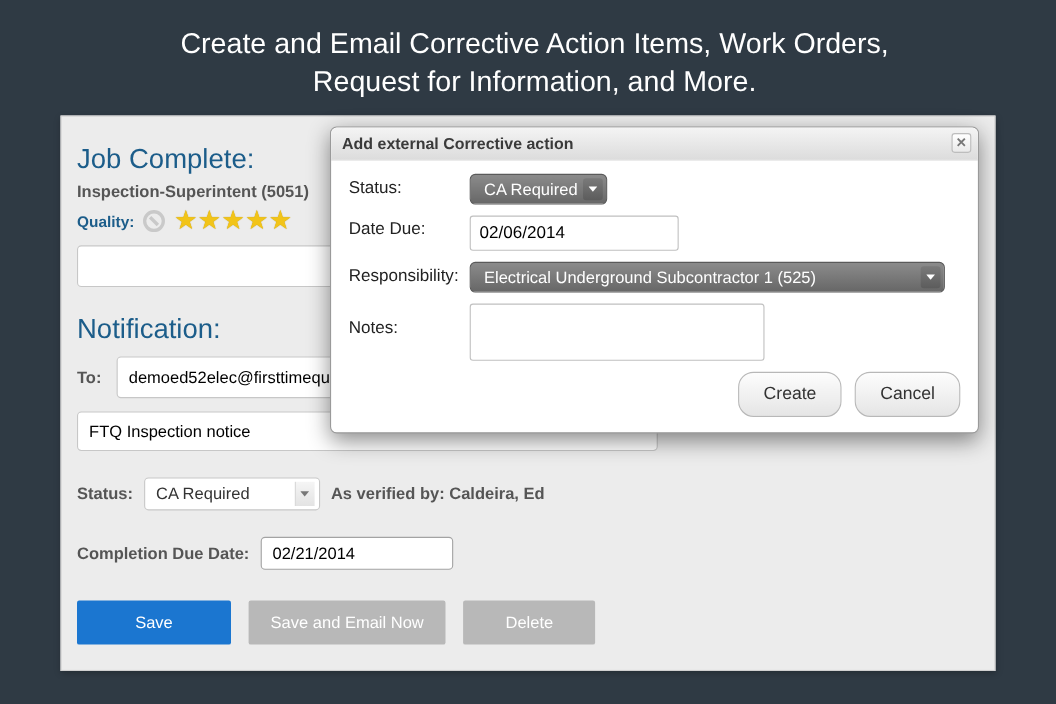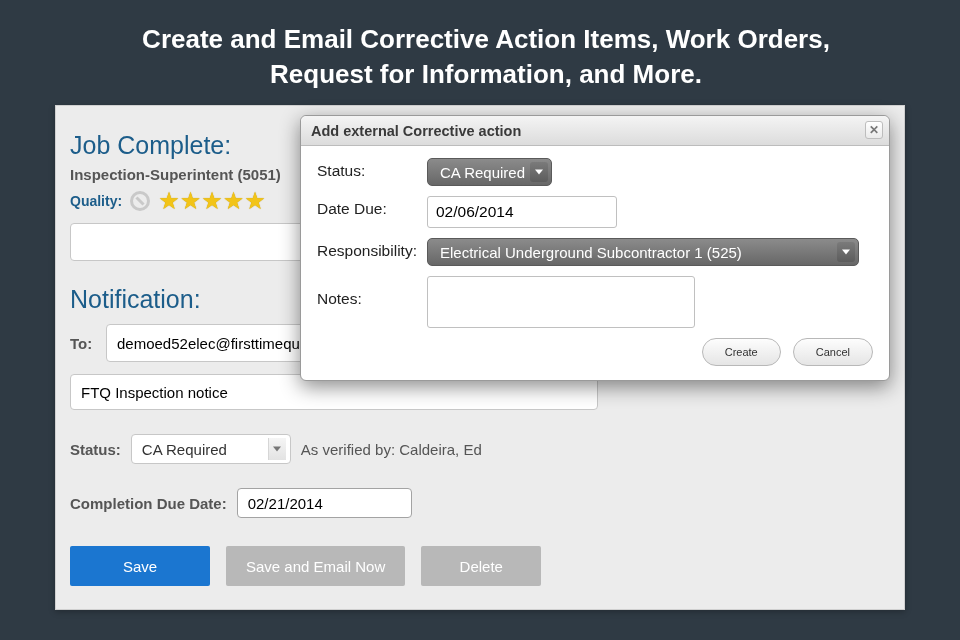--- a/index.html
+++ b/index.html
@@ -8,21 +8,21 @@
     background: #2f3a44;
     font-family: Arial, Helvetica, sans-serif;
     font-size: 15px;
     color: #333;
     position: relative;
   }
   .banner {
     color: #fff;
     text-align: center;
     font-size: 26px;
-    font-weight: 700;
+    font-weight: 400;
     padding: 22px 48px 18px 60px;
     line-height: 1.35;
   }
   .page {
     position: absolute;
     left: 55px;
     top: 105px;
     width: 850px;
     height: 505px;
     background: #ececec;
@@ -85,21 +85,21 @@
     position: relative; background: #fff; border: 1px solid #c7c7c7;
     border-radius: 4px; height: 30px; display: flex; align-items: center;
     padding: 0 26px 0 10px; min-width: 160px;
   }
   .select-box .chev {
     position: absolute; right: 4px; top: 3px; bottom: 3px; width: 18px;
     background: linear-gradient(#f5f5f5, #e3e3e3);
     border-left: 1px solid #d6d6d6; display: flex; align-items: center; justify-content: center;
   }
   .chev svg { width: 8px; height: 6px; }
-  .verified { color: #555; font-weight: 400; }
+  .verified { color: #555; font-weight: 700; }
   .text-input {
     height: 30px; border: 1px solid #a3a3a3; border-radius: 4px;
     background: #fff; padding: 4px 10px; font-size: 15px; width: 175px;
   }
   .action-bar { display: flex; gap: 16px; margin-top: 28px; }
   .btn {
     height: 40px; min-width: 140px; border: none; border-radius: 2px;
     color: #fff; font-size: 15px; cursor: pointer;
     display: flex; align-items: center; justify-content: center; padding: 0 20px;
   }
@@ -145,23 +145,23 @@
   .modal-input {
     height: 32px; width: 190px; border: 1px solid #c0c0c0; border-radius: 3px;
     background: #fff; padding: 3px 8px; font-size: 15.5px;
   }
   .modal-textarea {
     width: 268px; height: 52px; border: 1px solid #c0c0c0; border-radius: 3px;
     background: #fff; resize: none;
   }
   .modal-actions { display: flex; justify-content: flex-end; gap: 12px; margin-top: 8px; }
   .pill-btn {
-    height: 28px; padding: 0 22px; border-radius: 14px;
+    height: 41px; padding: 0 22px; border-radius: 14px;
     border: 1px solid #b8b8b8; background: linear-gradient(#fdfdfd,#e5e5e5);
-    color: #323232; font-size: 11px; cursor: pointer;
+    color: #323232; font-size: 16px; cursor: pointer;
   }
 </style>
 </head>
 <body>
 
 <div class="banner">
   <span>Create and Email Corrective Action Items, Work Orders,</span><br>
   <span>Request for Information, and More.</span>
 </div>
 

